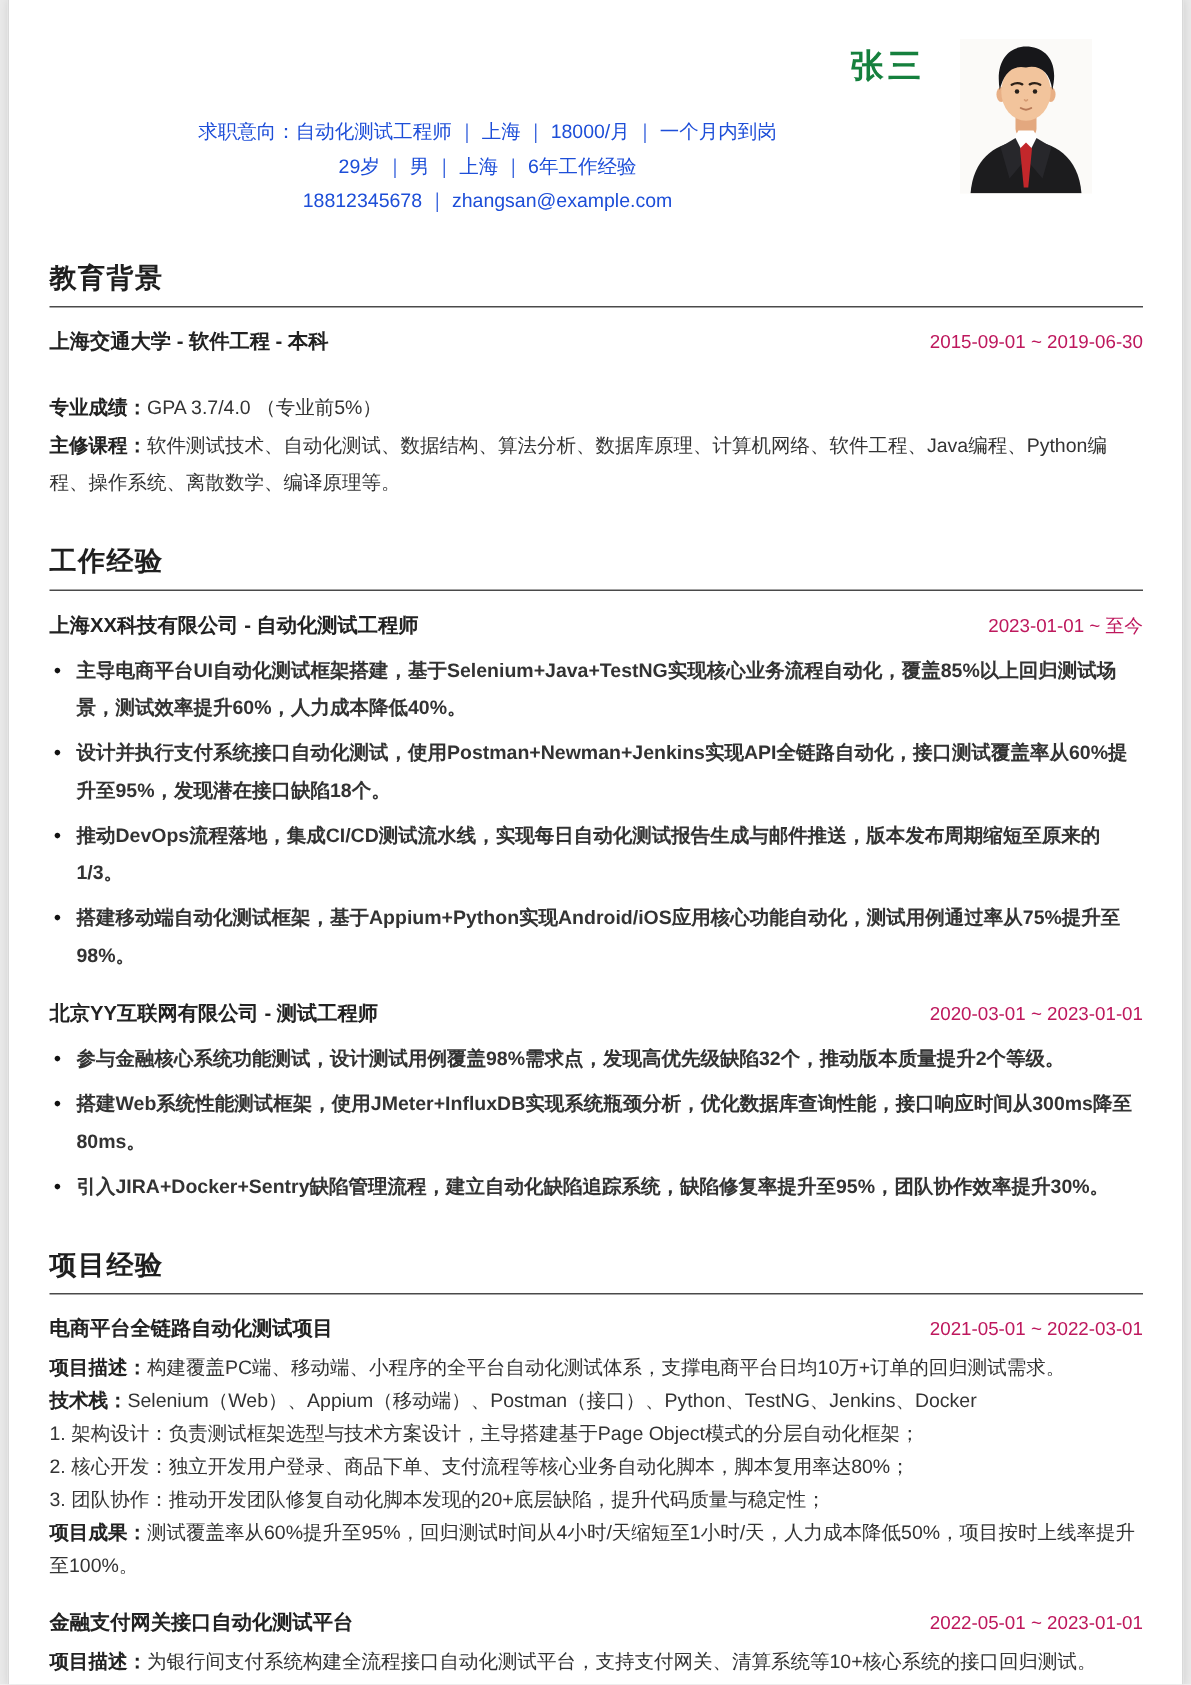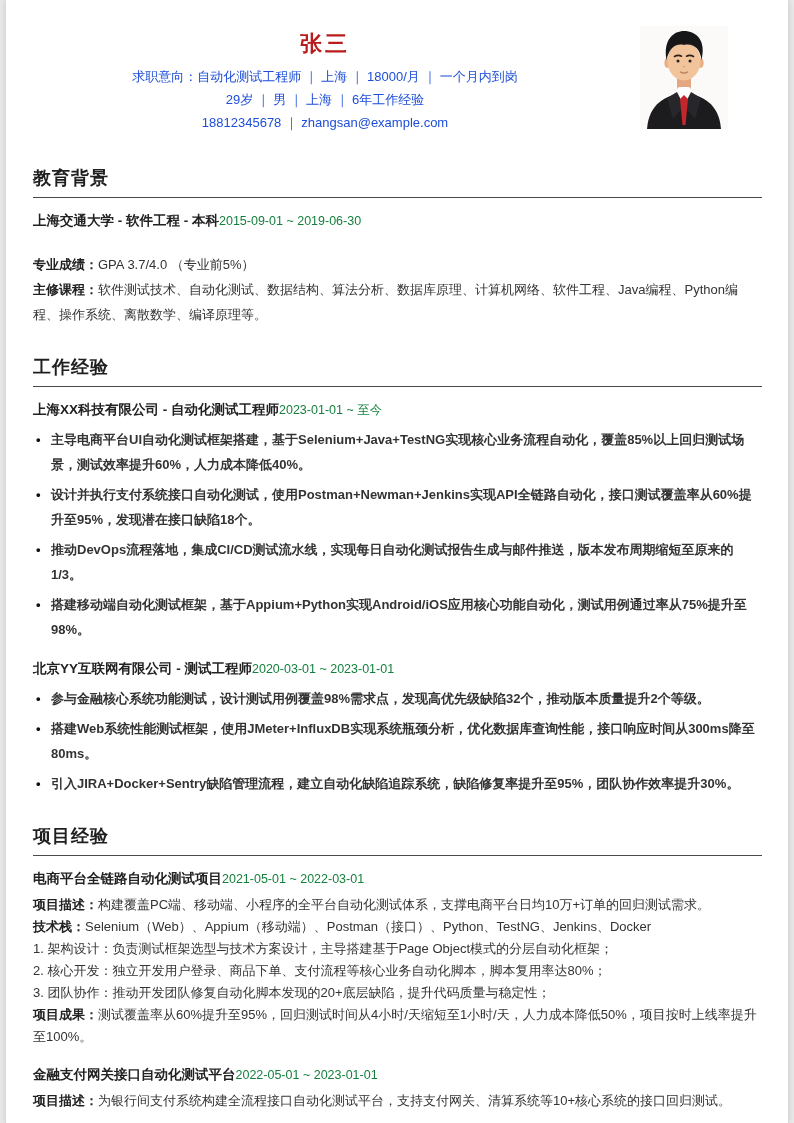--- a/index.html
+++ b/index.html
@@ -17,42 +17,42 @@
     border-left: 1px solid #d9d9d9;
     border-right: 1px solid #d9d9d9;
     box-shadow: 0 0 6px rgba(0,0,0,0.12);
     padding: 30px 26px 0 27px;
     overflow: hidden;
   }
   
   .header { position: relative; min-height: 108px; }
   .header-text { text-align: center; padding-right: 145px; }
   .name {
-    font-size: 22px; font-weight: bold; color: #b91c1c;
-    letter-spacing: 3px; line-height: 28px; margin-bottom: 7px;
+    font-size: 22px; font-weight: bold; color: #15803d;
+    letter-spacing: 3px; line-height: 28px; margin-bottom: 18px; text-align: right;
   }
   .info-line { font-size: 13px; color: #1d4ed8; line-height: 23px; }
   .photo {
     position: absolute; top: -4px; right: 34px;
     width: 88px; height: 103px; background: #fbfaf8; overflow: hidden;
   }
   
   .section { margin-top: 28px; }
   .section-title {
     font-size: 18px; font-weight: bold; color: #1f1f1f;
     padding-bottom: 7px; border-bottom: 1px solid #4a4a4a;
     letter-spacing: 1px;
   }
   .entry { margin-top: 13px; }
   .entry + .entry { margin-top: 17px; }
   .entry-head {
-    display: flex; justify-content: flex-start; align-items: baseline;
+    display: flex; justify-content: space-between; align-items: baseline;
   }
   .entry-title { font-size: 13.5px; font-weight: bold; color: #222; line-height: 20px; }
-  .entry-date { font-size: 12.5px; color: #15803d; white-space: nowrap; }
+  .entry-date { font-size: 12.5px; color: #be185d; white-space: nowrap; }
   .detail-row { font-size: 13px; line-height: 25px; color: #333; }
   .detail-row.tight { line-height: 22px; }
   .detail-label { font-weight: bold; color: #222; }
   .edu-rows { margin-top: 21px; }
   
   ul.bullets { margin-top: 7px; list-style: none; }
   ul.bullets li {
     position: relative; padding-left: 18px;
     font-size: 13px; line-height: 25px; color: #333;
     margin-bottom: 5px;

